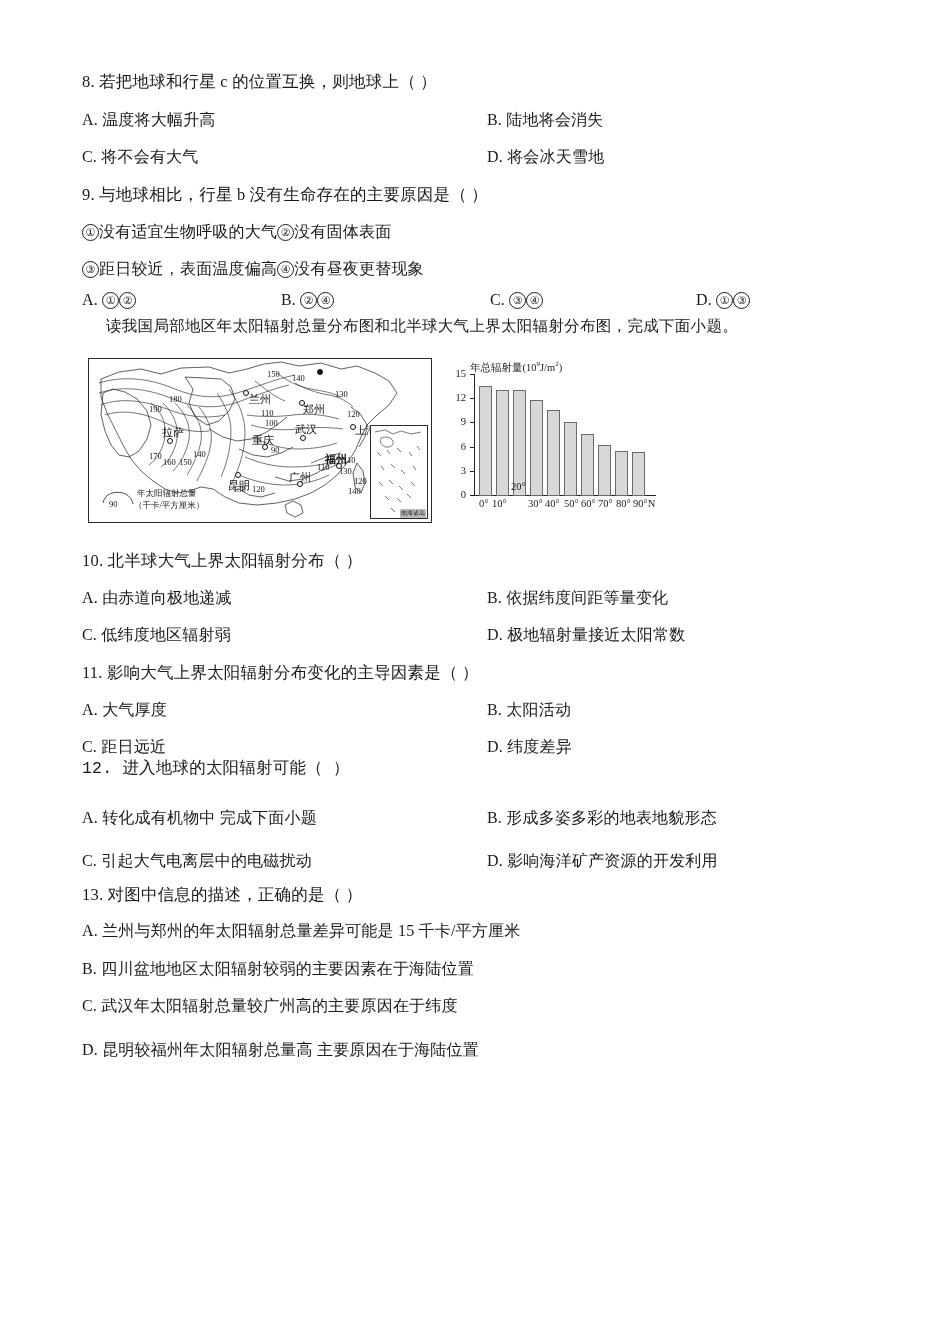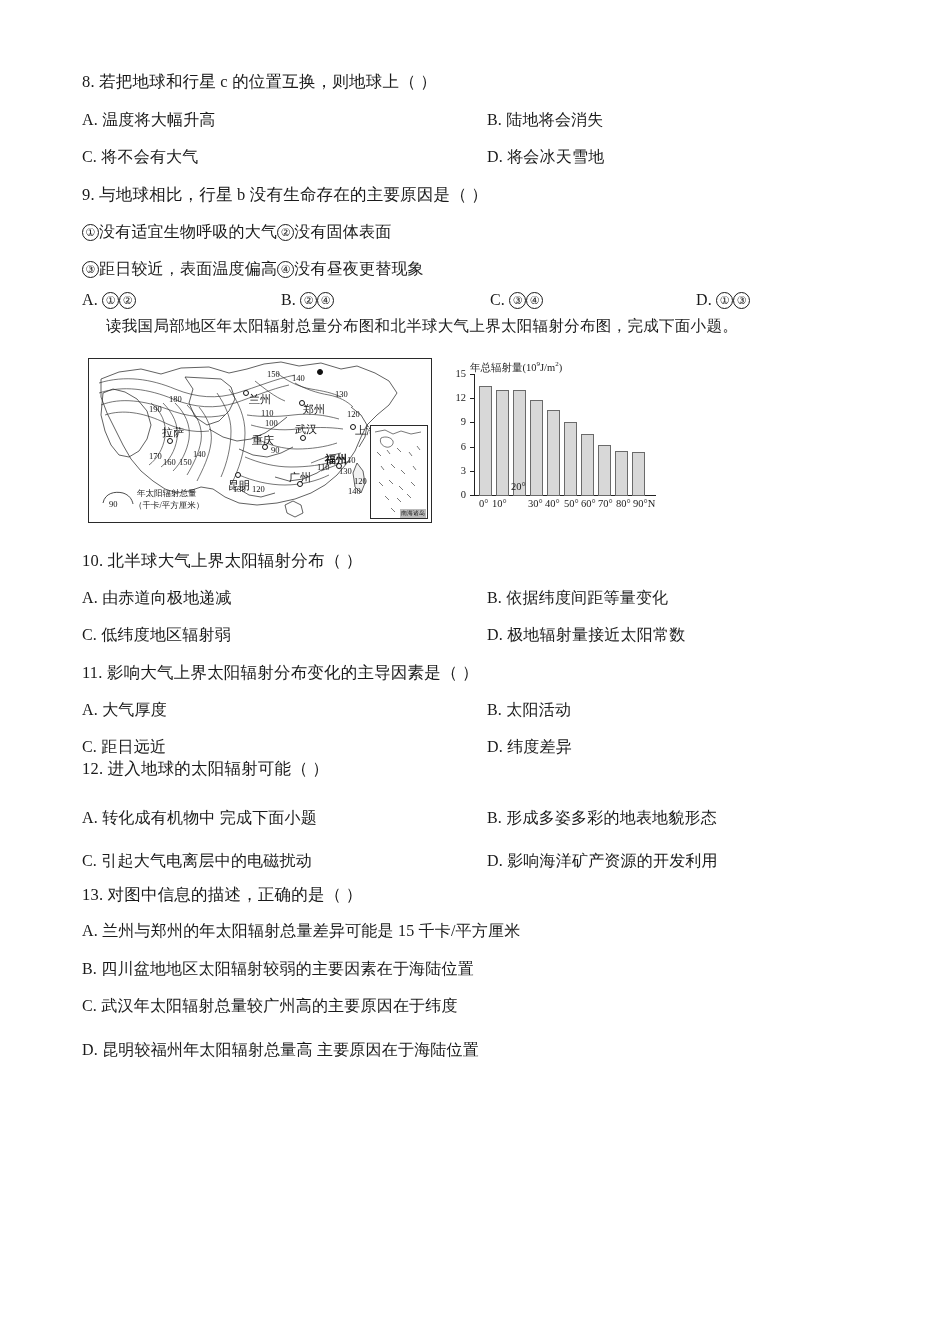--- a/index.html
+++ b/index.html
@@ -413,21 +413,21 @@
   </div>
   <div class="opt" style="left:82px; top:737px;">
     <span>C.</span>
     <span>距日远近</span>
   </div>
   <div class="opt" style="left:487px; top:737px;">
     <span>D.</span>
     <span>纬度差异</span>
   </div>
 
-  <div class="qline" style="left:82px; top:759px;">12. 进入地球的太阳辐射可能（    ）</div>
+  <div class="qline" style="left:82px; top:759px;font-family:Liberation Mono, monospace;">12. 进入地球的太阳辐射可能（    ）</div>
   <div class="opt" style="left:82px; top:808px;">
     <span>A.</span>
     <span>转化成有机物中   完成下面小题</span>
   </div>
   <div class="opt" style="left:487px; top:808px;">
     <span>B.</span>
     <span>形成多姿多彩的地表地貌形态</span>
   </div>
   <div class="opt" style="left:82px; top:851px;">
     <span>C.</span>

